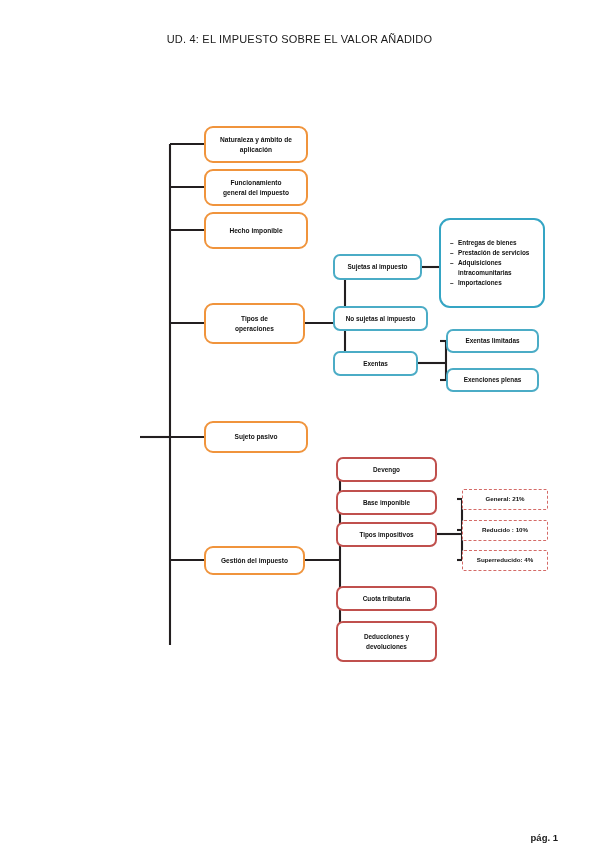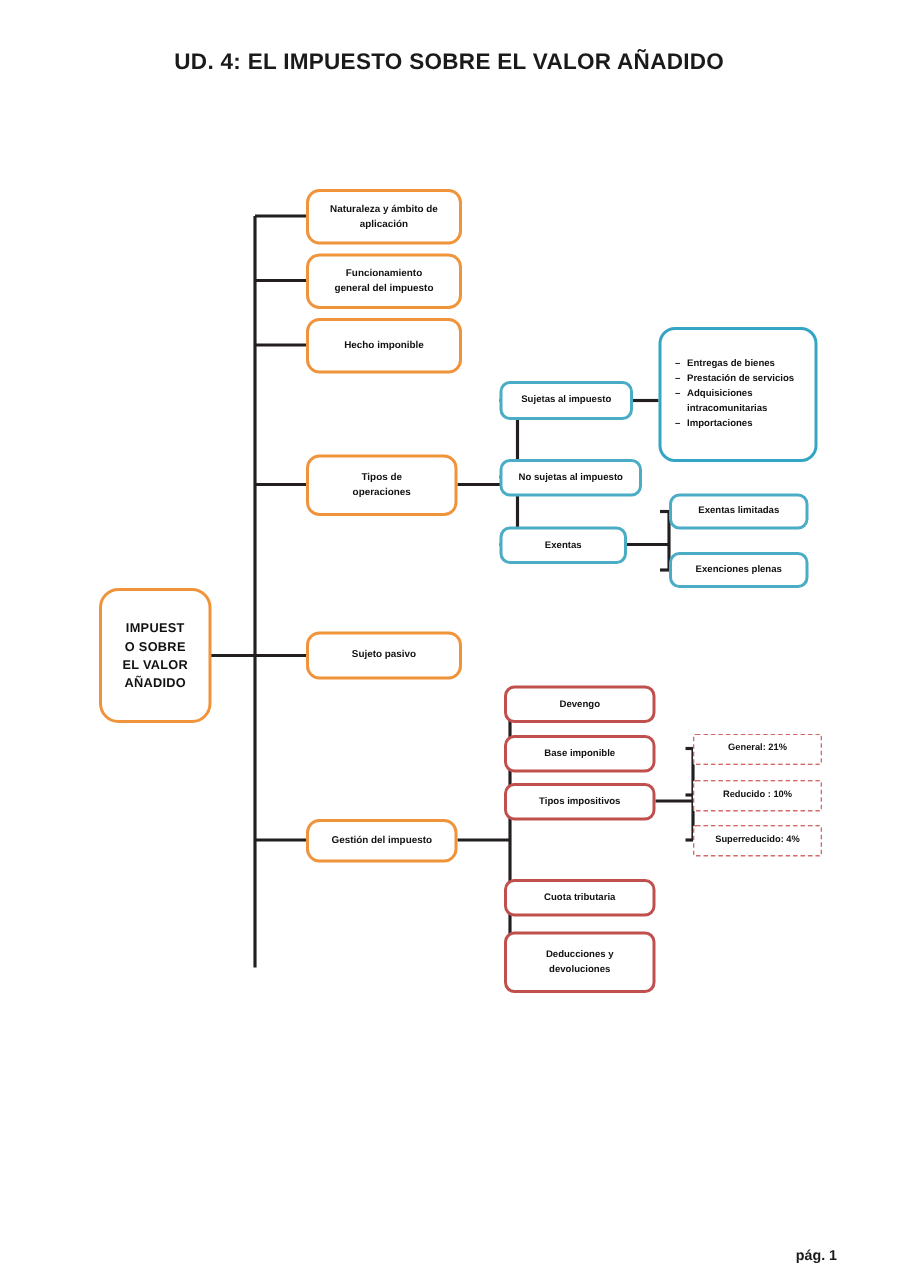--- a/index.html
+++ b/index.html
@@ -19,22 +19,22 @@
     overflow: hidden;
   }
 
   
   #doc-title {
     position: absolute;
     left: 0;
     top: 33px;
     width: 599px;
     text-align: center;
-    font-size: 15px;
-    font-weight: bold;
+    font-size: 11px;
+    font-weight: normal;
     letter-spacing: 0.2px;
     color: #1a1a1a;
   }
 
   
   #page-footer {
     position: absolute;
     right: 41px;
     top: 832px;
     font-size: 9.5px;
@@ -178,26 +178,20 @@
       <path d="M340,641 L336,641"></path>
 
       <path d="M437,534 L462,534"></path>
       <path d="M462,499 L462,560"></path>
       <path d="M462,499 L457,499"></path>
       <path d="M462,530 L457,530"></path>
       <path d="M462,560 L457,560"></path>
     </g>
   </svg>
 
-  <div class="node n-root" style="left:66px; top:392px; width:75px; height:90px;">
-    <span class="node-txt">IMPUEST
-O SOBRE
-EL VALOR
-AÑADIDO</span>
-  </div>
 
   <div class="node n-orange" style="left:204px; top:126px; width:104px; height:37px;">
     <span class="node-txt">Naturaleza y ámbito de
 aplicación</span>
   </div>
 
   <div class="node n-orange" style="left:204px; top:169px; width:104px; height:37px;">
     <span class="node-txt">Funcionamiento
 general del impuesto</span>
   </div>

